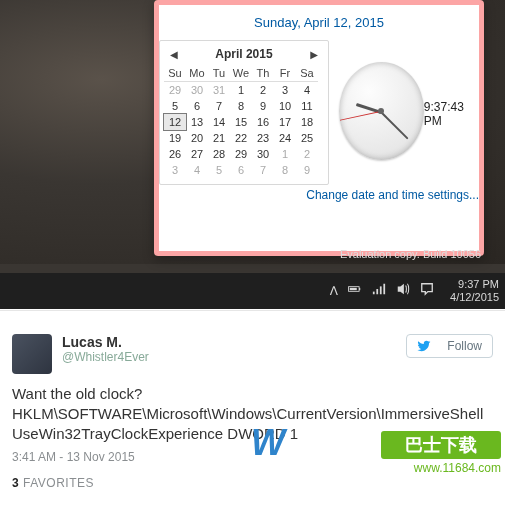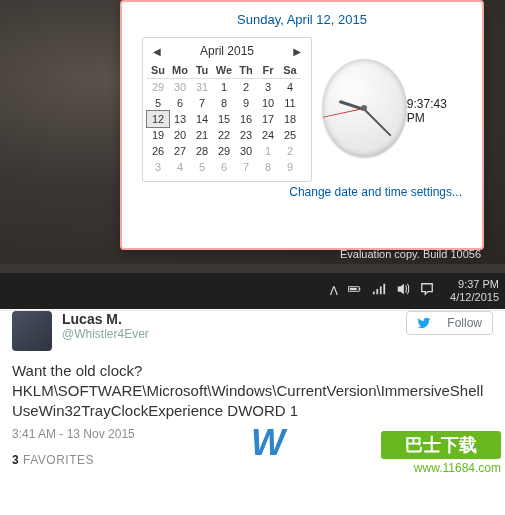--- a/index.html
+++ b/index.html
@@ -1,47 +1,47 @@
 <!DOCTYPE html>
 <html><head>
 <meta charset="utf-8">
 <style>
 html,body{margin:0;padding:0;width:505px;height:515px;font-family:"Segoe UI",Arial,sans-serif;overflow:hidden;background:#fff}
 .desktop{position:absolute;left:0;top:0;width:505px;height:300px;background:#3a3632}
 .desktop::before{content:"";position:absolute;left:0;top:0;right:0;bottom:36px;background:radial-gradient(ellipse at 20% 30%,#5a524a 0%,#3a3632 40%,#2a2622 100%)}
-.clock-flyout{position:absolute;right:21px;top:0;width:320px;height:228px;background:#fff;border:2px solid #fca5a5;border-radius:4px;box-shadow:0 4px 12px rgba(0,0,0,.3);padding:10px 20px 8px}
+.clock-flyout{position:absolute;right:21px;top:0;width:320px;height:228px;background:#fff;border:5px solid #fca5a5;border-radius:4px;box-shadow:0 4px 12px rgba(0,0,0,.3);padding:10px 0 8px}
 .date-header{text-align:center;color:#005aa3;font-size:13px;margin-bottom:10px}
 .fly-body{display:flex;gap:8px}
 .cal-panel{flex:1;border:1px solid #d8d8d8;border-radius:2px;padding:6px 4px}
 .cal-nav{display:flex;justify-content:space-between;align-items:center;color:#333;font-size:12px;padding:0 6px 4px}
 .cal-nav .arrow{color:#444;font-size:10px;cursor:pointer}
-.cal-title{font-weight:400}
+.cal-title{font-weight:700}
 .cal-grid{display:grid;grid-template-columns:repeat(7,22px);font-size:11px;color:#333}
 .cal-grid div{height:16px;display:flex;align-items:center;justify-content:center}
-.cal-head{color:#444;font-weight:700;border-bottom:1px solid #ddd}
+.cal-head{color:#444;font-weight:400;border-bottom:1px solid #ddd}
 .cal-other{color:#aaa}
 .cal-today{background:#e8e8e8;outline:1px solid #7b7b7b}
 .clock-panel{flex:0 0 110px;display:flex;flex-direction:row;align-items:center;justify-content:flex-end;padding:4px 2px 2px}
 .analog{width:98px;height:98px;position:relative;margin-bottom:6px}
 .analog-face{position:absolute;inset:0;border-radius:50%;background:radial-gradient(circle at 35% 30%,#fdfdfd 0%,#e8e8e8 70%,#d2d2d2 100%);box-shadow:inset 0 0 6px rgba(0,0,0,.25),0 1px 2px rgba(0,0,0,.2)}
 .hand{position:absolute;left:50%;top:50%;transform-origin:0 50%;background:#555;border-radius:1px}
 .hh{width:26px;height:3px;transform:rotate(198deg)}
 .mm{width:38px;height:2px;transform:rotate(45deg)}
 .ss{width:42px;height:1px;background:#c33;transform:rotate(168deg)}
 .pin{position:absolute;left:50%;top:50%;width:6px;height:6px;margin:-3px 0 0 -3px;border-radius:50%;background:#666}
 .digital{font-size:12px;color:#222}
 .link-row{text-align:right;margin-top:0}
 .link{color:#005aa3;font-size:12px;cursor:pointer}
 .watermark{position:absolute;right:24px;bottom:40px;color:#ddd;font-size:11px;text-align:right}
 .taskbar{position:absolute;left:0;width:505px;bottom:206px;height:36px;background:#1f1f1f;display:flex;align-items:center;justify-content:flex-end;padding-right:6px;box-sizing:border-box}
 .tray{display:flex;align-items:center;gap:10px;color:#d9d9d9}
 .tray svg{width:14px;height:14px;fill:#d9d9d9}
 .tray .chev{font-size:12px}
 .tray .clock-area{font-size:11px;text-align:right;line-height:13px;margin-left:6px}
-.tweet{position:absolute;left:0;top:310px;width:505px;padding:0 12px;box-sizing:border-box;border-top:1px solid #e6e6e6}
+.tweet{position:absolute;left:0;top:310px;width:505px;padding:23px 12px;box-sizing:border-box;border-top:1px solid #e6e6e6}
 .tw-head{display:flex;align-items:flex-start}
 .avatar{width:40px;height:40px;background:linear-gradient(135deg,#4a5260,#2e3440);border-radius:4px;margin-right:10px;flex:0 0 40px}
 .tw-id{flex:1}
 .tw-name{font-weight:bold;font-size:14px;color:#333}
 .tw-handle{font-size:12px;color:#8a9}
 .follow-btn{display:inline-flex;align-items:flex-end;gap:16px;border:1px solid #c9d4da;border-radius:4px;padding:4px 10px;font-size:12px;color:#66757f;background:#fff;cursor:pointer}
 .follow-btn svg{width:14px;height:14px;fill:#1da1f2}
 .tw-body{font-size:15px;color:#333;margin:10px 0 6px;line-height:20px;word-break:break-all}
 .tw-meta{font-size:12px;color:#8a8e91;margin-top:6px}
 .tw-fav{font-size:12px;letter-spacing:.5px;margin-top:12px}

